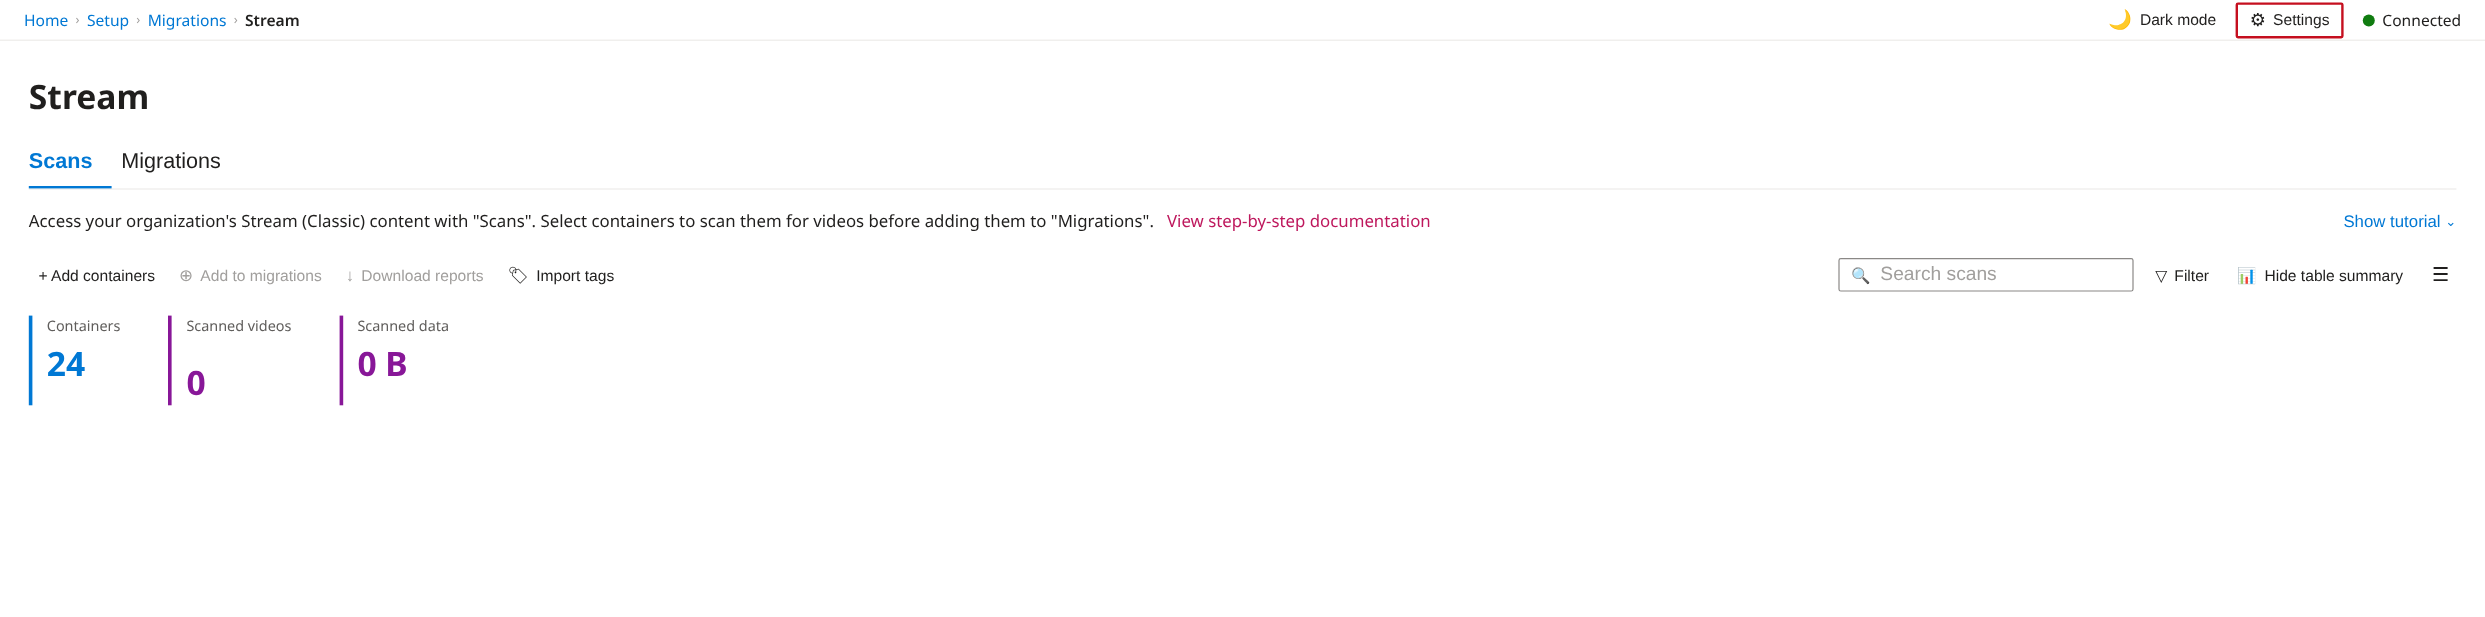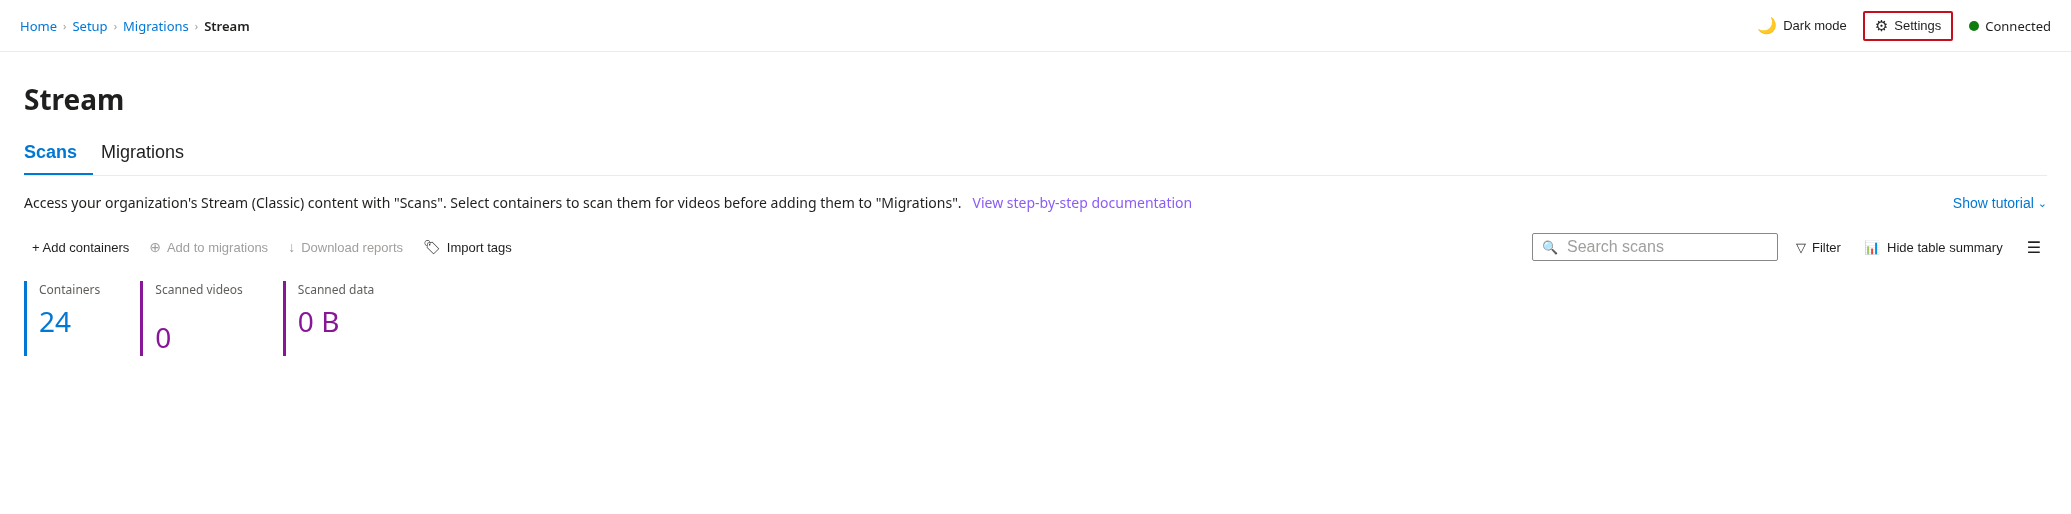--- a/index.html
+++ b/index.html
@@ -9,21 +9,21 @@
       color: #201f1e;
       font-size: 14px;
     }
 
     
     .top-bar {
       display: flex;
       align-items: center;
       justify-content: space-between;
       padding: 0 20px;
-      height: 52px;
+      height: 34px;
       border-bottom: 1px solid #edebe9;
     }
     .breadcrumb {
       display: flex;
       align-items: center;
       gap: 6px;
       font-size: 13px;
       color: #201f1e;
     }
     .breadcrumb a {
@@ -135,21 +135,21 @@
       line-height: 1.5;
       display: flex;
       align-items: baseline;
       justify-content: space-between;
       gap: 16px;
     }
     .description-text {
       flex: 1;
     }
     .description-link {
-      color: #8b5cf6;
+      color: #be185d;
       text-decoration: none;
     }
     .show-tutorial-btn {
       display: flex;
       align-items: center;
       gap: 4px;
       background: none;
       border: none;
       cursor: pointer;
       color: #0078d4;
@@ -261,21 +261,21 @@
     .stat-item:nth-child(1) { border-left-color: #0078d4; }
     .stat-item:nth-child(2) { border-left-color: #881798; gap: 16px; }
     .stat-item:nth-child(3) { border-left-color: #881798; }
     .stat-label {
       font-size: 12px;
       color: #605e5c;
       margin-bottom: 4px;
     }
     .stat-value {
       font-size: 28px;
-      font-weight: 400;
+      font-weight: 700;
     }
     .stat-item:nth-child(1) .stat-value { color: #0078d4; }
     .stat-item:nth-child(2) .stat-value { color: #881798; }
     .stat-item:nth-child(3) .stat-value { color: #881798; }
 
     
     .icon-moon { font-size: 16px; }
     .icon-gear { font-size: 15px; }
     .icon-search { font-size: 13px; color: #605e5c; }
     .icon-chevron-down { font-size: 11px; }

